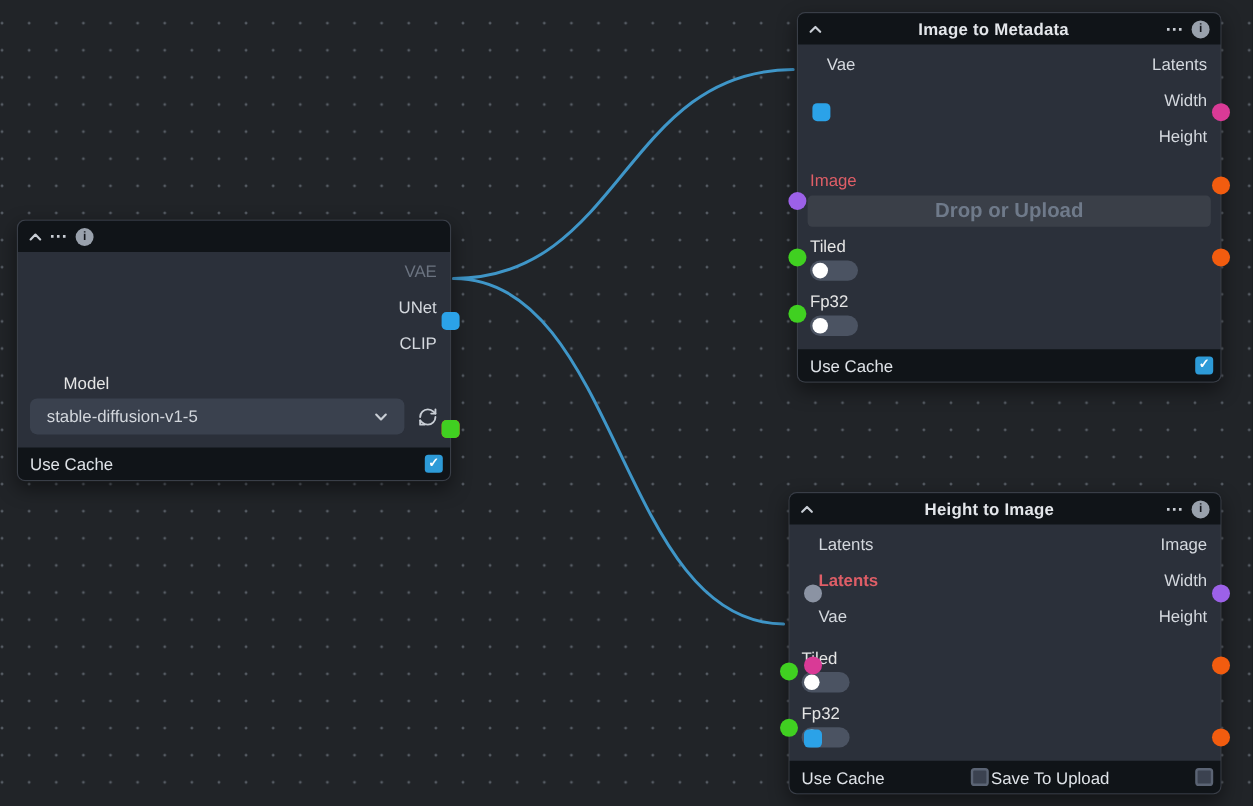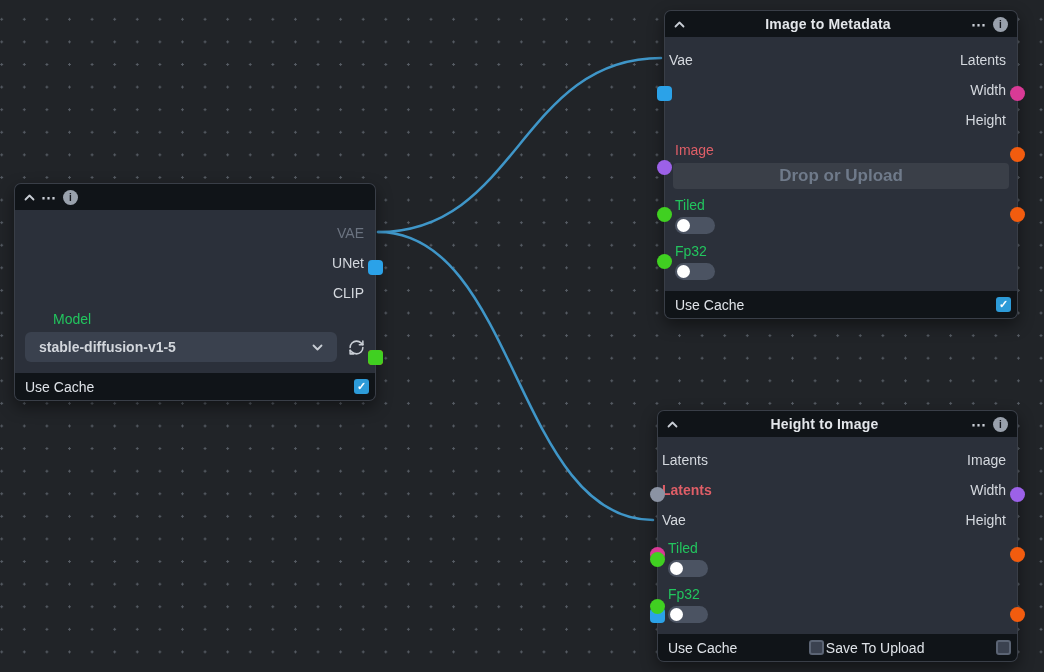--- a/index.html
+++ b/index.html
@@ -20,30 +20,30 @@
   .node-header{
     height:26px;background:#101418;border-radius:6px 6px 0 0;
     display:flex;align-items:center;gap:6px;padding:0 9px;
   }
   .node-title{flex:1;text-align:center;font-size:14px;font-weight:600;color:#e3e6ea;letter-spacing:.2px;}
   .hdr-btn{display:flex;align-items:center;justify-content:center;cursor:pointer;}
   .ellipsis{color:#c9ced5;font-size:15px;font-weight:700;line-height:1;letter-spacing:1px;}
   .info-icon{width:15px;height:15px;border-radius:50%;background:#99a1ac;color:#14171c;
     font-size:10px;font-weight:700;display:flex;align-items:center;justify-content:center;}
   .node-body{padding:8px 0 11px;}
-  .row{position:relative;display:flex;align-items:center;height:30px;padding:0 4px;
-    font-size:14px;font-weight:500;color:#d4d8de;}
+  .row{position:relative;display:flex;height:30px;padding:0 4px;
+    font-size:14px;font-weight:500;color:#d4d8de;margin-left:20px;}
   .out-label{margin-left:auto;padding-right:7px;}
   .dim{color:#6b7380;}
   .err{color:#df5e67;font-weight:600;}
   .field-label{height:18px;display:flex;align-items:center;padding:0 10px;
-    font-size:14px;font-weight:500;color:#22c55e;}
+    font-size:14px;font-weight:500;color:#e5e5e5;}
   .select-row{display:flex;align-items:center;gap:11px;padding:0 10px;margin-top:4px;}
   .select{flex:1;height:30px;background:#3a414e;border-radius:6px;display:flex;align-items:center;
-    padding:0 14px;color:#d2d6dc;font-size:14px;cursor:pointer;font-weight:bold;}
+    padding:0 14px;color:#d2d6dc;font-size:14px;cursor:pointer;}
   .select-text{flex:1;}
   .dropzone{margin:4px 8px 0;height:26px;background:rgba(255,255,255,.075);border-radius:4px;
     display:flex;align-items:center;justify-content:center;color:#6f7a8a;
     font-size:17px;font-weight:600;cursor:pointer;}
   .toggle{margin:3px 0 0 10px;width:40px;height:17px;border-radius:9px;background:#4b5362;
     position:relative;cursor:pointer;}
   .knob{position:absolute;left:2px;top:2px;width:13px;height:13px;border-radius:50%;background:#fff;}
   .node-footer{height:27px;background:#101418;border-radius:0 0 6px 6px;display:flex;
     align-items:center;gap:2px;padding:0 6px 0 10px;font-size:14px;font-weight:500;color:#dfe3e8;}
   .spacer{flex:1;}

